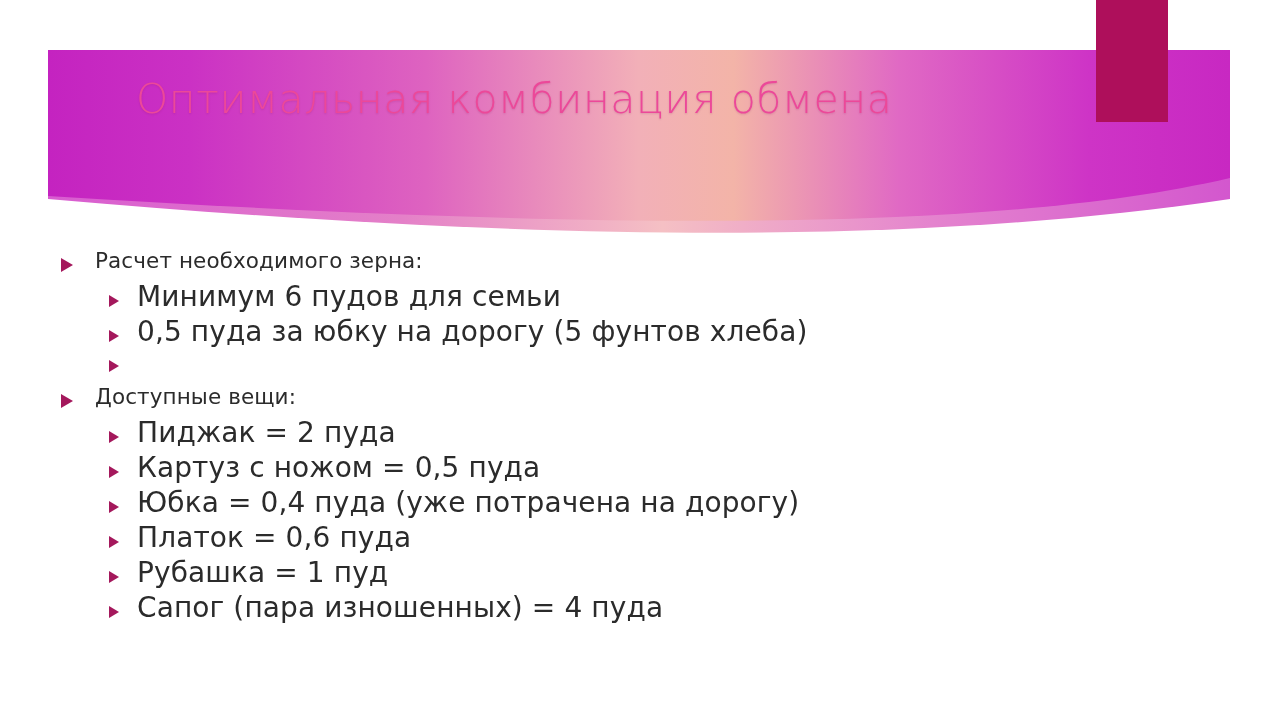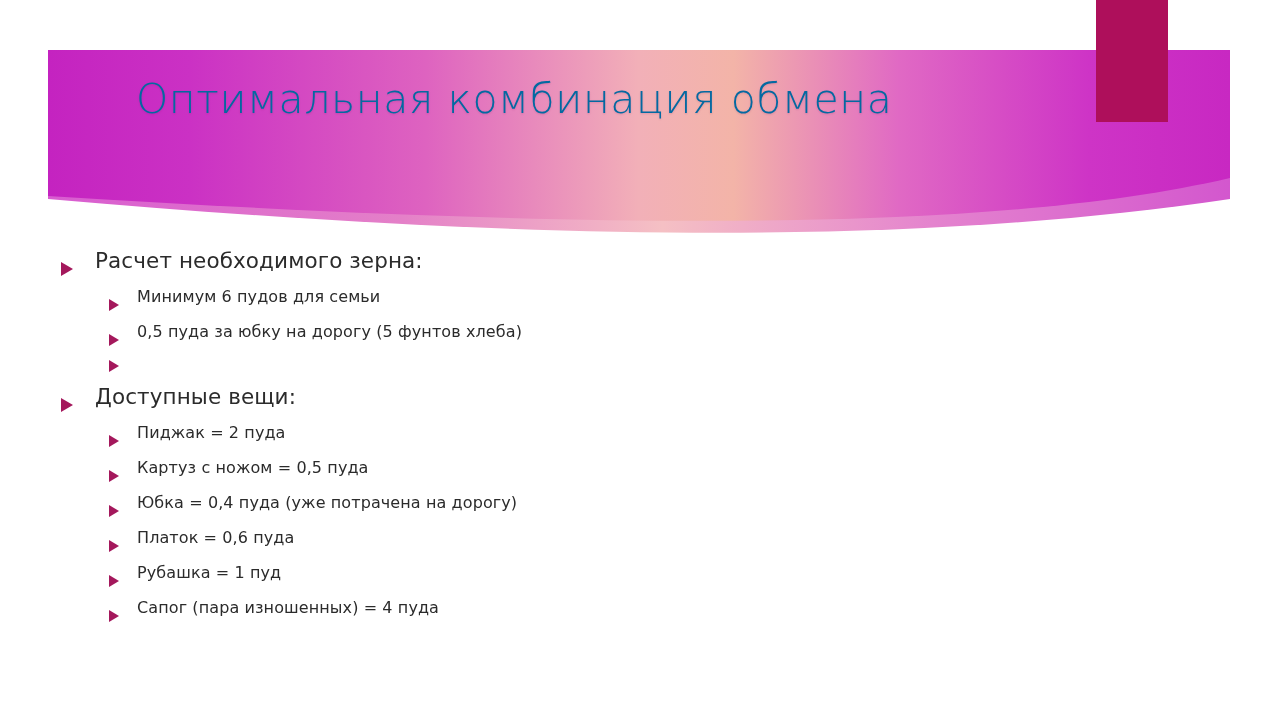--- a/index.html
+++ b/index.html
@@ -34,41 +34,41 @@
   }
   #header-banner svg {
     display: block;
   }
 
   #slide-title {
     position: absolute;
     left: 136px;
     top: 76px;
     width: 940px;
-    color: #0369a1;
+    color: #ec4899;
     font-family: "DejaVu Sans", sans-serif;
     font-weight: 300;
     font-size: 41px;
     letter-spacing: 0.6px;
     line-height: 1.15;
     white-space: nowrap;
     text-shadow: 0 1px 2px rgba(120, 20, 90, 0.18);
   }
 
   
   #body-content {
     position: absolute;
     left: 0;
     top: 246px;
     width: 1280px;
   }
 
   .bullet-row {
     display: flex;
-    align-items: flex-end;
+    align-items: center;
     position: relative;
   }
 
   .bullet-row.level-1 {
     padding-left: 61px;
     margin-bottom: 2px;
   }
   .bullet-row.level-2 {
     padding-left: 109px;
     margin-bottom: 2px;
@@ -95,21 +95,21 @@
     white-space: pre-wrap;
   }
 
   .level-1 .bullet-text {
     font-size: 21.5px;
     line-height: 30px;
     margin-left: 22px;
     letter-spacing: 0.1px;
   }
   .level-2 .bullet-text {
-    font-size: 16px;
+    font-size: 28px;
     line-height: 28px;
     margin-left: 18px;
     letter-spacing: 0.1px;
   }
 
   .level-1.wrap .bullet-text {
     max-width: 840px;
     white-space: normal;
     line-height: 27px;
   }

